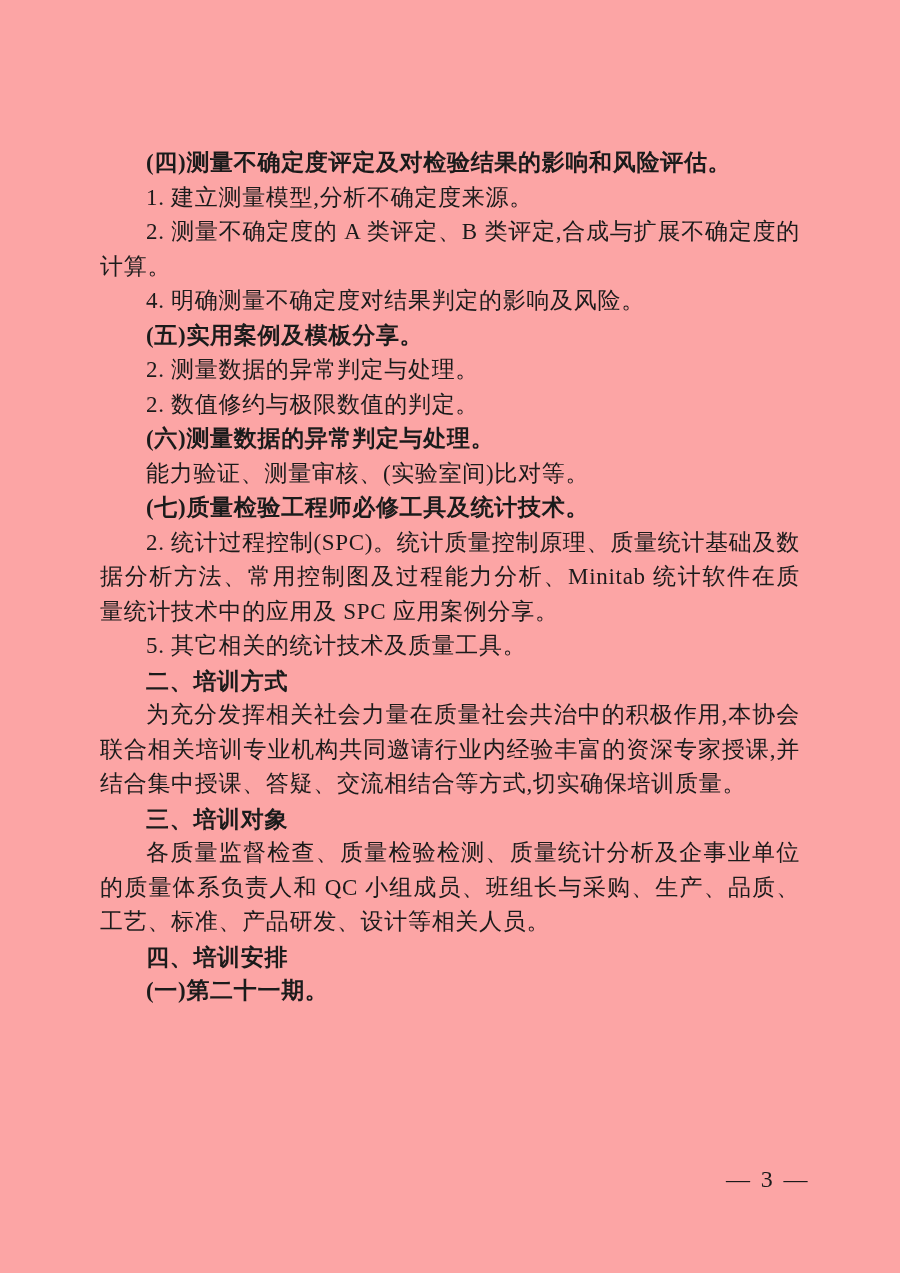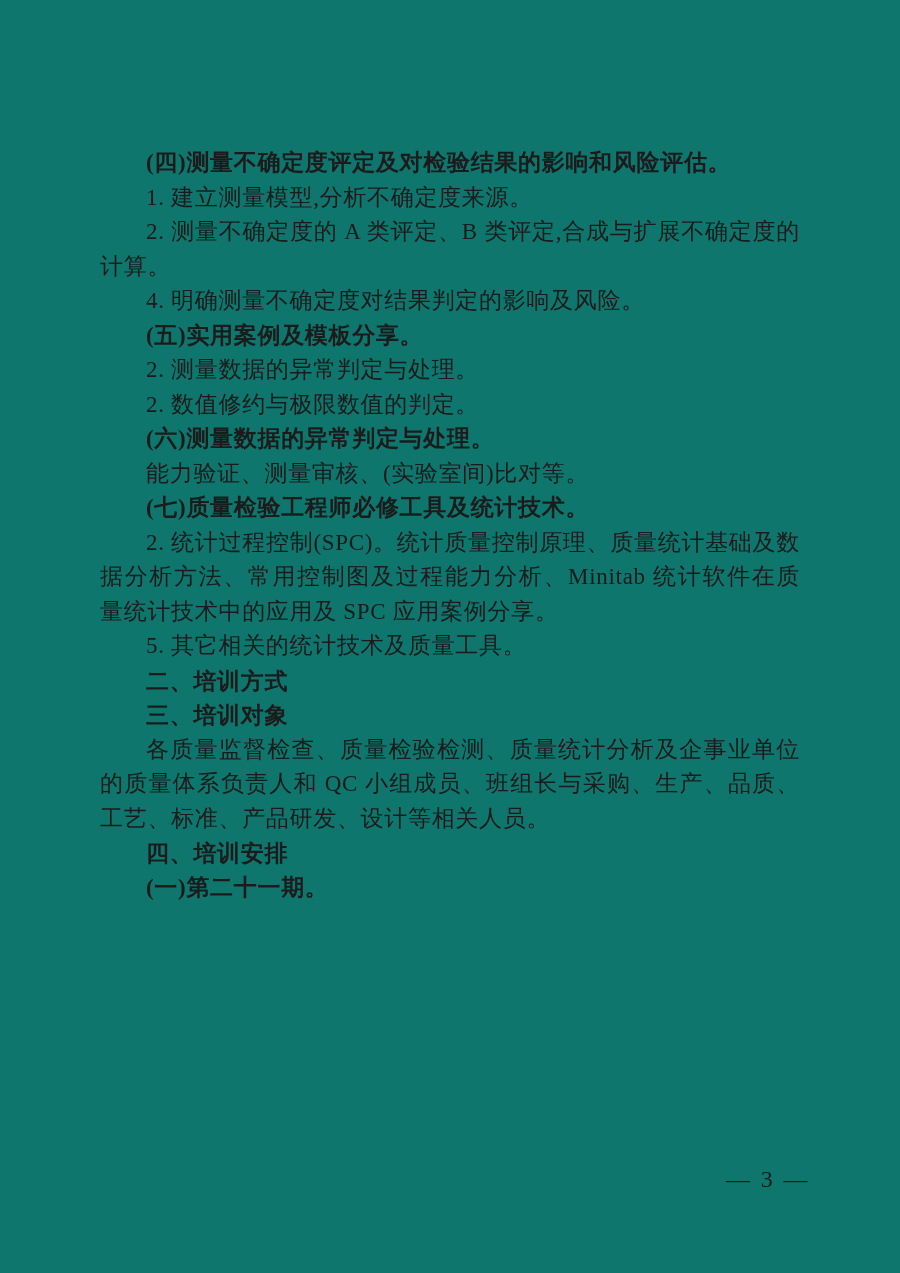--- a/index.html
+++ b/index.html
@@ -9,21 +9,21 @@
   body {
     width: 900px;
     height: 1273px;
     position: relative;
     background: #ffffff;
     overflow: hidden;
   }
   .page {
     position: absolute;
     inset: 0;
-    background: #0f766e;
+    background: #fca5a5;
     text-decoration: underline;
   }
   .doc-body {
     position: absolute;
     left: 100px;
     top: 146px;
     width: 700px;
     color: #1b1b1b;
   }
   .para {
@@ -71,20 +71,21 @@
       <p class="para body">4. 明确测量不确定度对结果判定的影响及风险。</p>
       <p class="para clause-title">(五)实用案例及模板分享。</p>
       <p class="para body">2. 测量数据的异常判定与处理。</p>
       <p class="para body">2. 数值修约与极限数值的判定。</p>
       <p class="para clause-title">(六)测量数据的异常判定与处理。</p>
       <p class="para body">能力验证、测量审核、(实验室间)比对等。</p>
       <p class="para clause-title">(七)质量检验工程师必修工具及统计技术。</p>
       <p class="para body">2. 统计过程控制(SPC)。统计质量控制原理、质量统计基础及数据分析方法、常用控制图及过程能力分析、Minitab 统计软件在质量统计技术中的应用及 SPC 应用案例分享。</p>
       <p class="para body">5. 其它相关的统计技术及质量工具。</p>
       <p class="para section-title">二、培训方式</p>
+      <p class="para body">为充分发挥相关社会力量在质量社会共治中的积极作用,本协会联合相关培训专业机构共同邀请行业内经验丰富的资深专家授课,并结合集中授课、答疑、交流相结合等方式,切实确保培训质量。</p>
       <p class="para section-title">三、培训对象</p>
       <p class="para body">各质量监督检查、质量检验检测、质量统计分析及企事业单位的质量体系负责人和 QC 小组成员、班组长与采购、生产、品质、工艺、标准、产品研发、设计等相关人员。</p>
       <p class="para section-title">四、培训安排</p>
       <p class="para clause-title">(一)第二十一期。</p>
     </div>
 
   <div class="page-number">— 3 —</div>
 
 </div>
 

